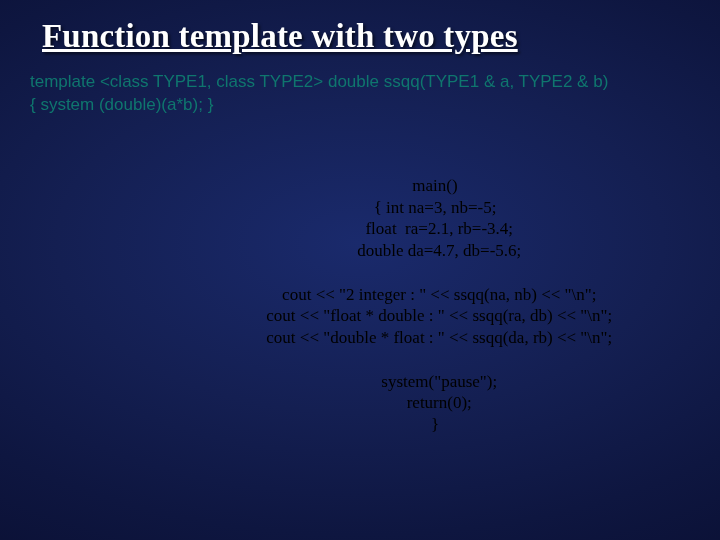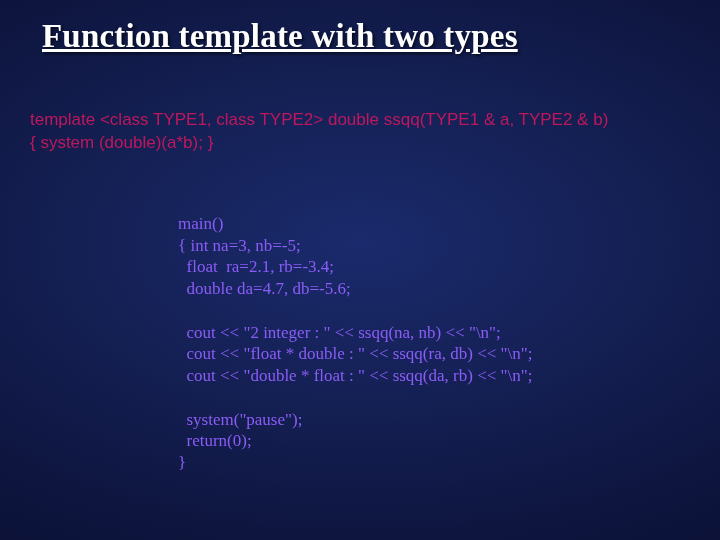--- a/index.html
+++ b/index.html
@@ -10,39 +10,40 @@
     color: #fff;
     padding: 18px 28px 0 28px;
   }
   .title {
     font-size: 33px;
     font-weight: bold;
     text-decoration: underline;
     color: #fff;
     text-shadow: 2px 2px 3px rgba(0,0,0,0.6);
     margin-left: 14px;
-    margin-bottom: 54px;
+    margin-bottom: 16px;
     letter-spacing: 0.2px;
     font-family: Liberation Serif, serif;
   }
   .decl {
     font-family: Arial, Helvetica, sans-serif;
     font-size: 17px;
-    color: #be185d;
+    color: #0f766e;
     line-height: 1.35;
     margin-left: 2px;
     margin-bottom: 58px;
   }
   .code {
     font-family: "Times New Roman", Times, serif;
     font-size: 17px;
-    color: #8b5cf6;
+    color: #000000;
     white-space: pre;
     margin-left: 150px;
     line-height: 1.28;
+    text-align: center;
   }
 </style>
 </head>
 <body>
 
 <div class="title">Function template with two types</div>
 
 <div class="decl">
   <div>template &lt;class TYPE1, class TYPE2&gt; double ssqq(TYPE1 &amp; a, TYPE2 &amp; b)</div>
   <div>{ system (double)(a*b); }</div>

